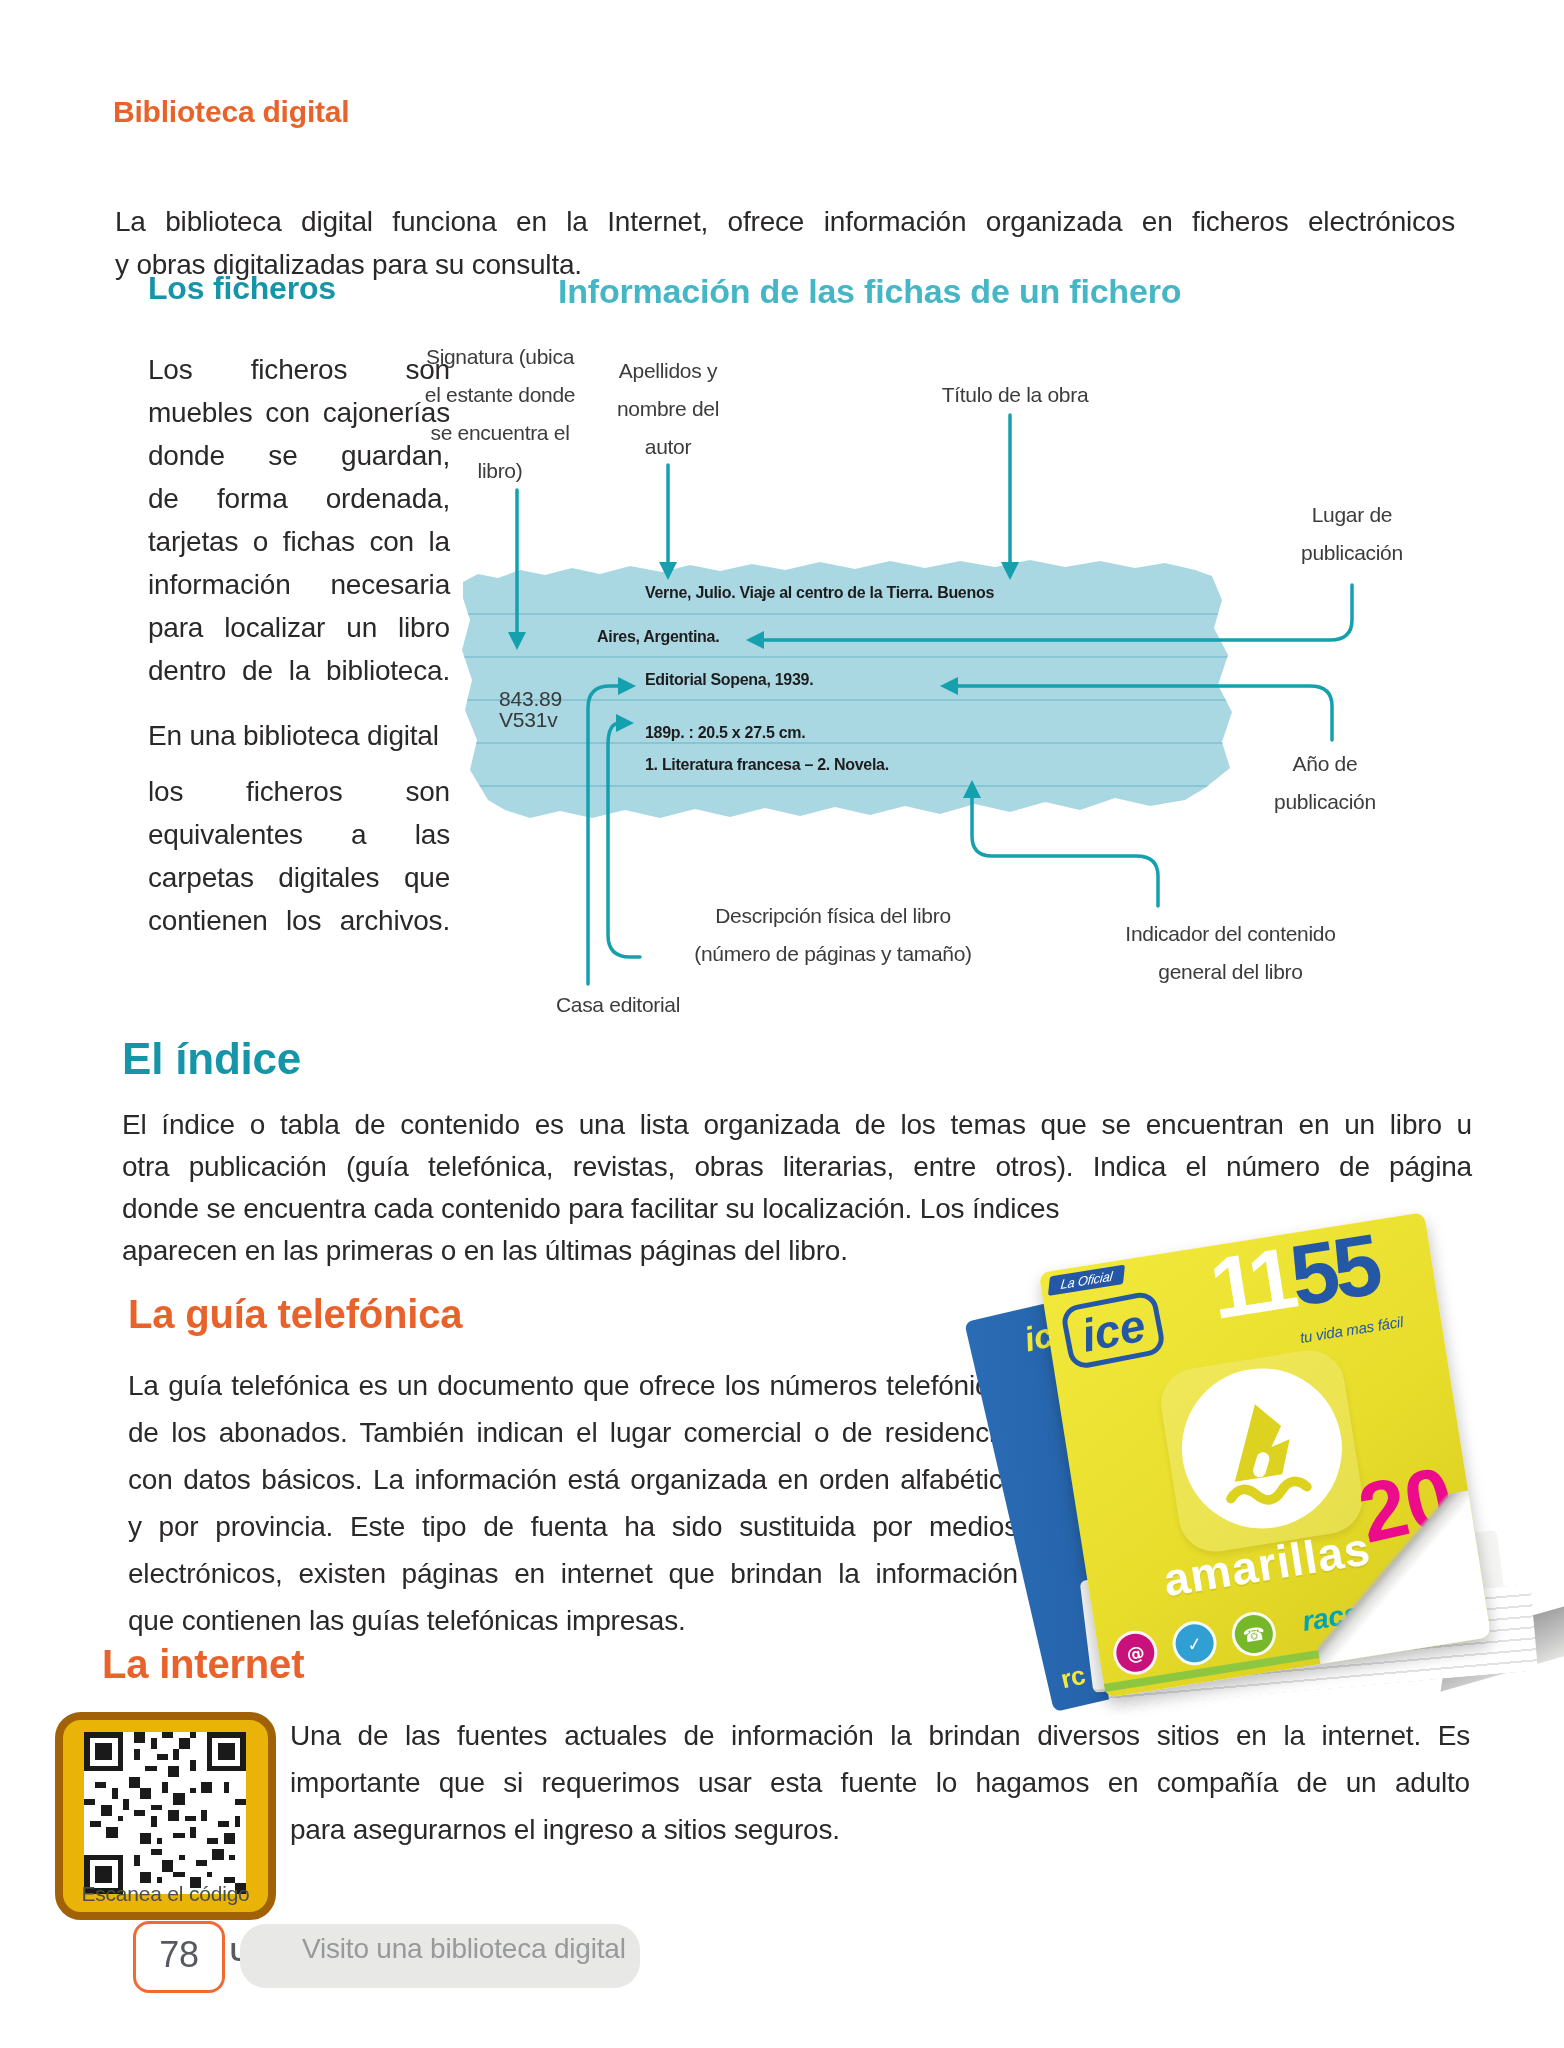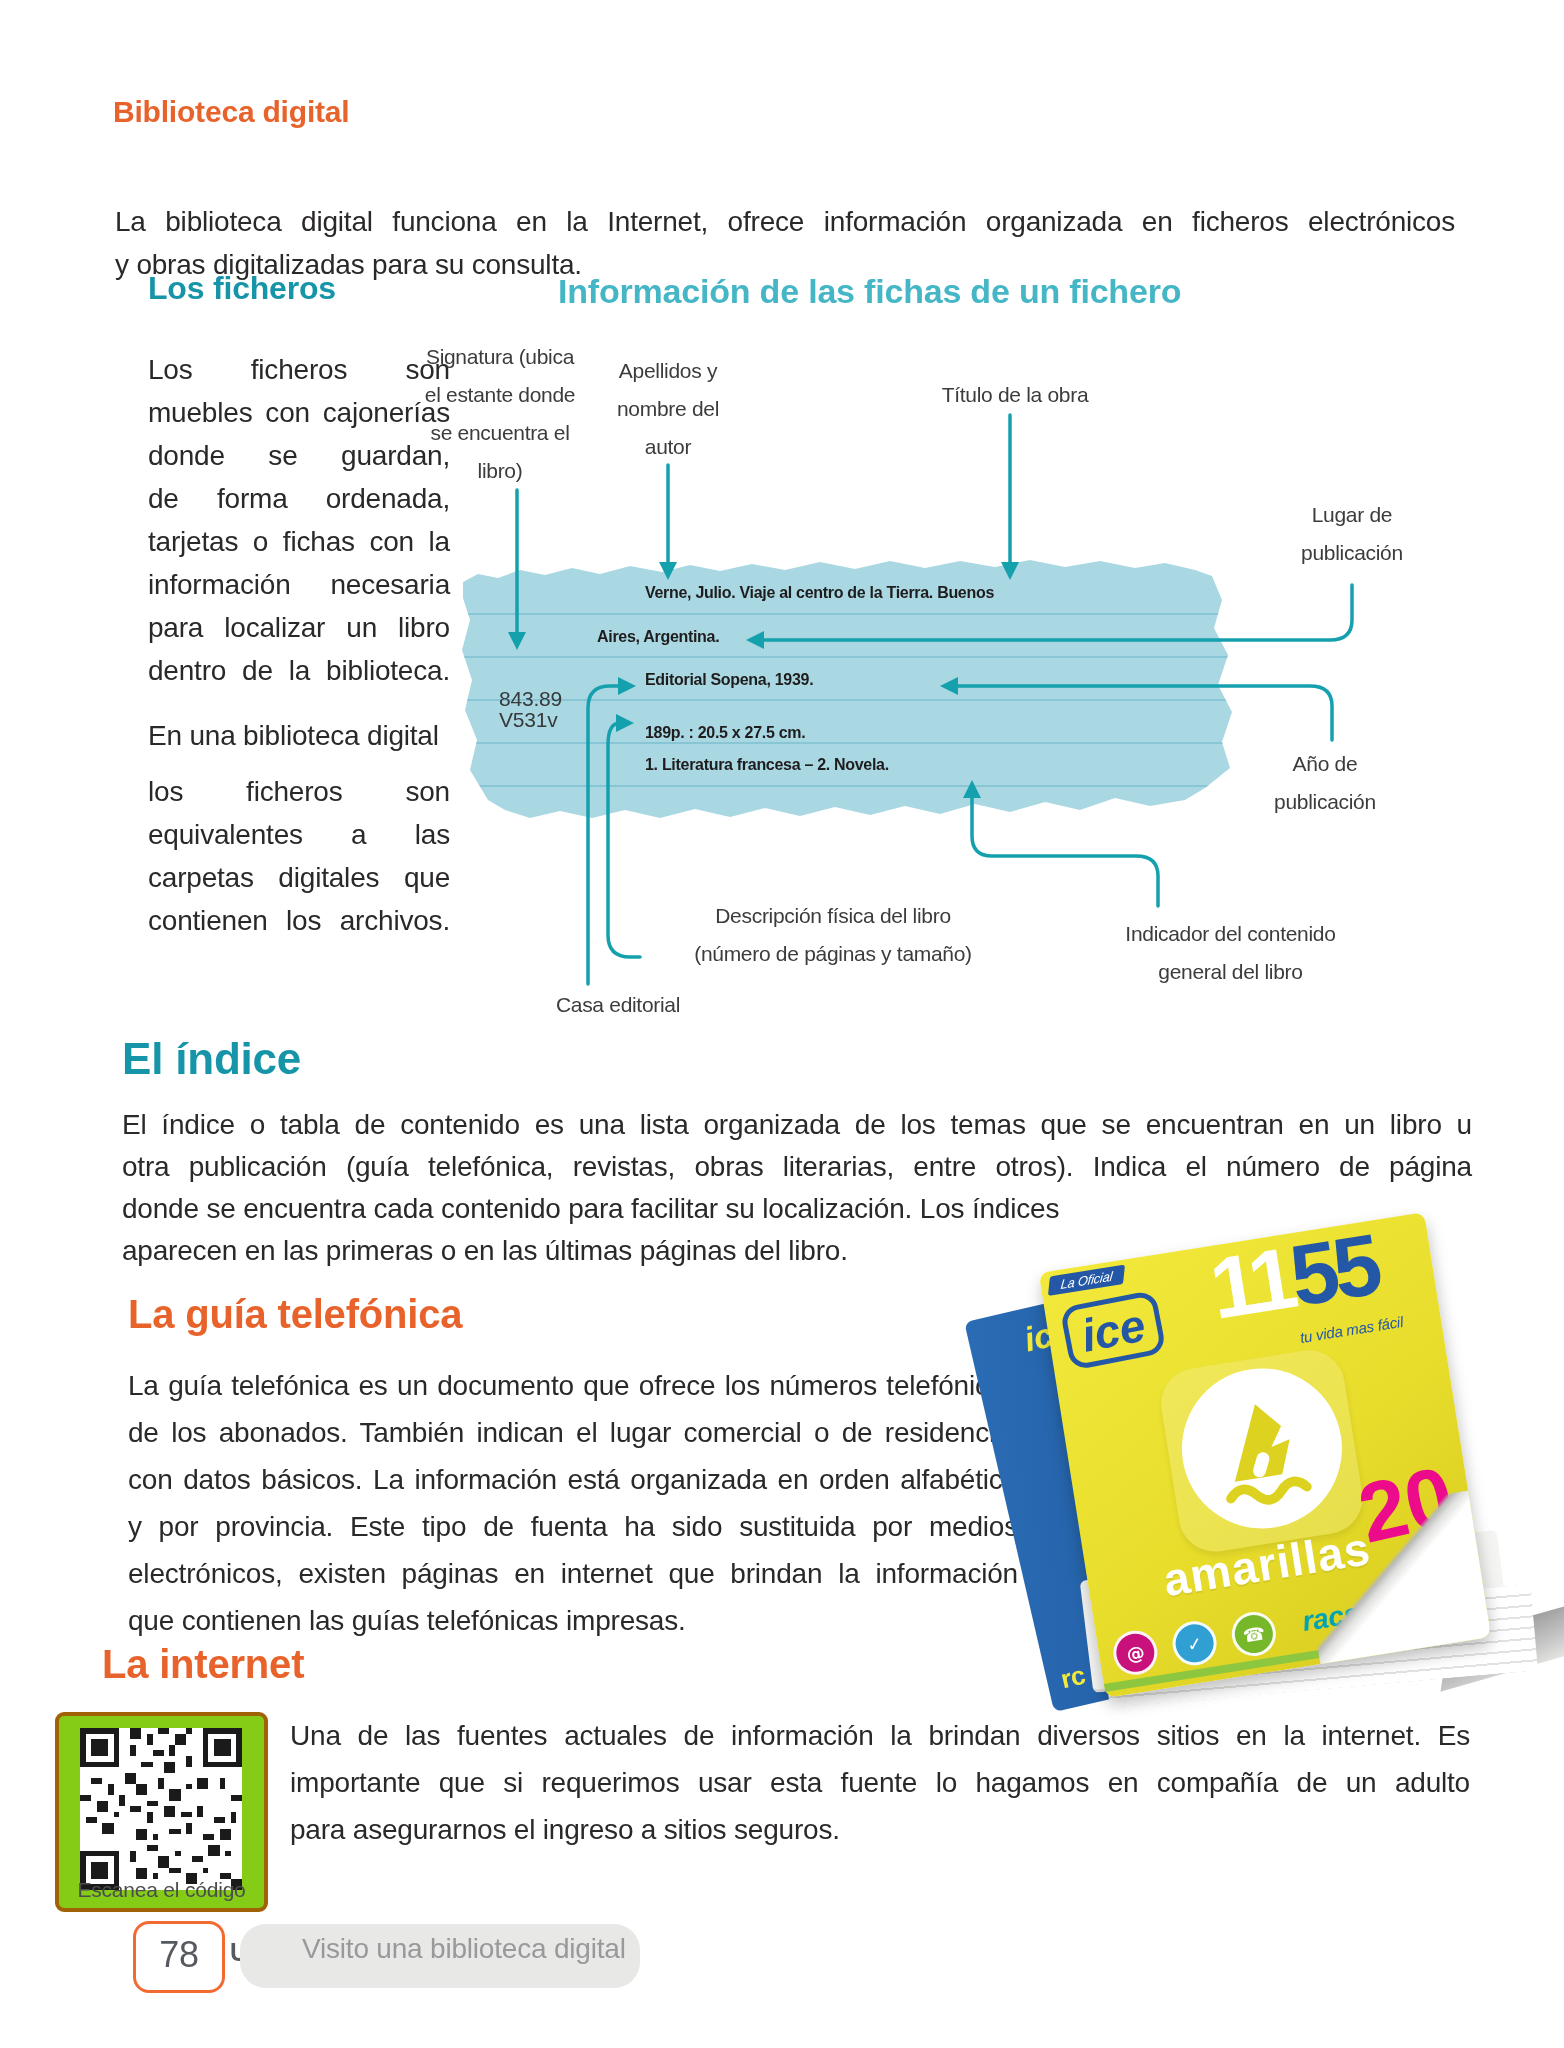--- a/index.html
+++ b/index.html
@@ -10,21 +10,21 @@
   .h-teal{color:#1795a8;font-weight:bold;}
   .h-teal-lt{color:#44b6c6;font-weight:bold;}
   .body-par{font-size:28px;line-height:43px;color:#2b2828;}
   .jl{text-align:justify;text-align-last:justify;}
   .lbl{font-size:21px;line-height:38px;color:#3d3b3c;text-align:center;letter-spacing:-0.3px;}
   .cardtxt{font-size:16px;font-weight:bold;color:#1f1c1d;white-space:nowrap;z-index:2;letter-spacing:-0.3px;}
   .cardsig{font-size:21px;color:#37393b;white-space:nowrap;z-index:2;}
   svg{display:block;}
   #diagram-svg{position:absolute;left:0;top:0;z-index:1;pointer-events:none;}
   .pill{background:#e8e8e6;border-radius:26px;color:#97999b;font-size:28px;line-height:50px;}
-  .qrbox{background:#84cc16;border:4px solid #a16207;border-radius:9px;z-index:2;}
+  .qrbox{background:#eab308;border:8px solid #a16207;border-radius:26px;z-index:2;}
   .footer-box{border:3px solid #f26a32;border-radius:16px;background:#fff;}
   
   .bk{position:absolute;}
   .yellow-book{width:390px;height:430px;border-radius:10px;overflow:hidden;
      background:linear-gradient(150deg,#f2e93c 0%,#e8dd2b 55%,#d6cb1e 100%);
      transform:rotate(-9deg);box-shadow:0 8px 16px rgba(0,0,0,0.25);z-index:3;}
   .blue-book{width:330px;height:400px;border-radius:8px;background:linear-gradient(100deg,#2a6cb5,#1b4f93);
      transform:rotate(-13deg);z-index:1;}
   .pages{background:#f4f4f2;border-radius:6px;z-index:2;}
   .icon-circle{width:38px;height:38px;border-radius:50%;border:3px solid rgba(255,255,255,0.95);

